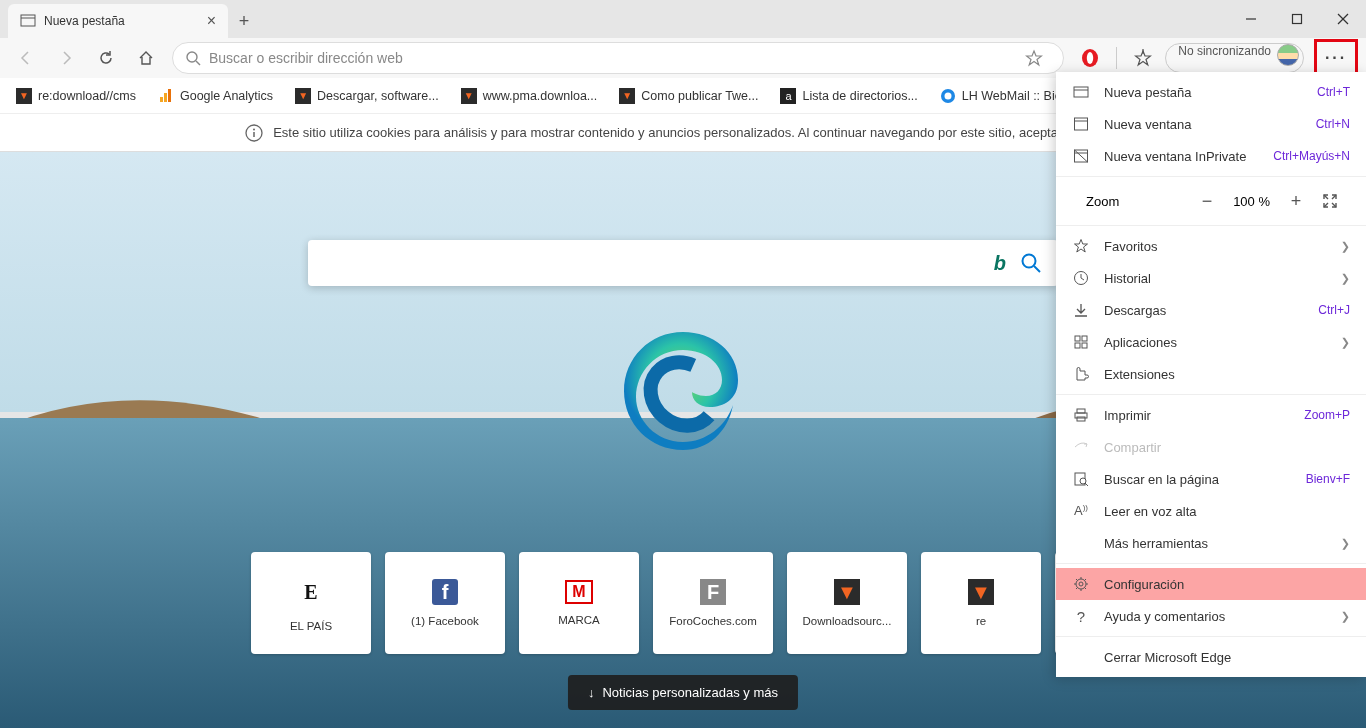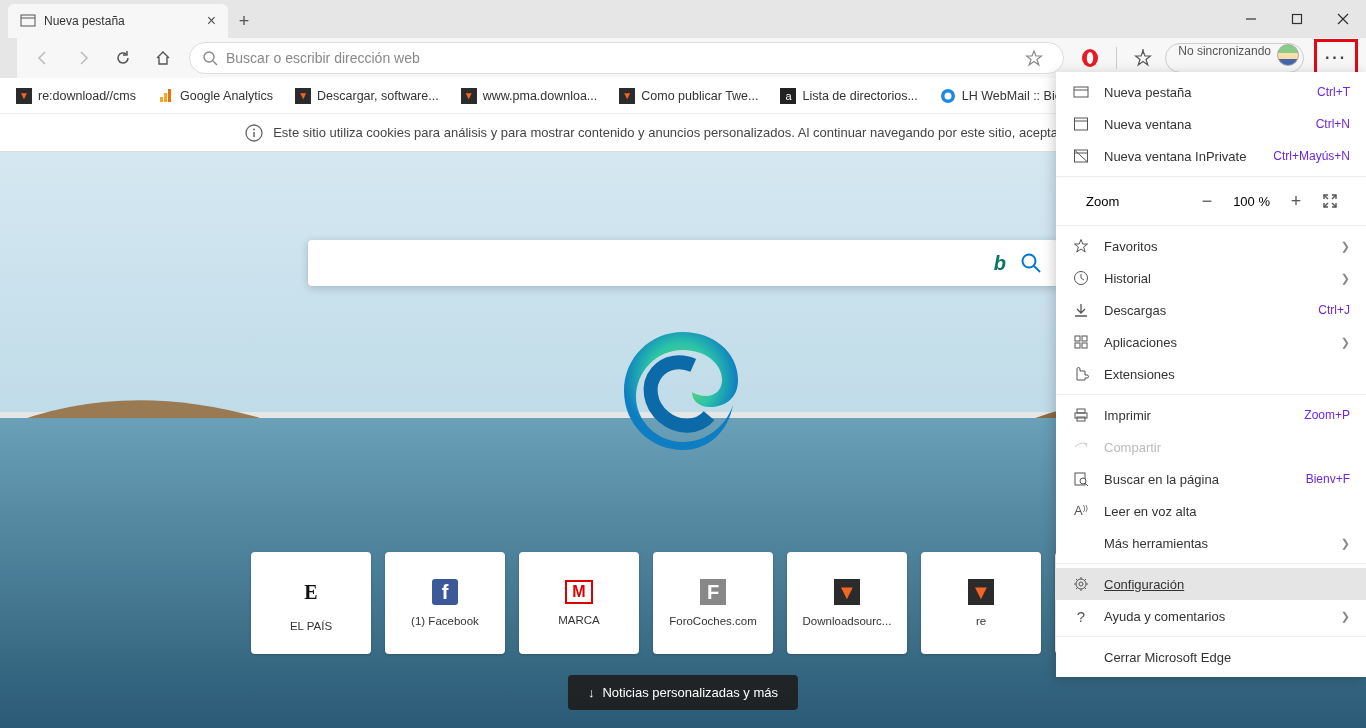--- a/index.html
+++ b/index.html
@@ -4,21 +4,21 @@
 <style>
 *{margin:0;padding:0;box-sizing:border-box;font-family:"Segoe UI",Arial,sans-serif;}
 body{width:1366px;height:728px;overflow:hidden;background:#e6e6e6;}
 .titlebar{height:38px;background:#e6e6e6;display:flex;align-items:flex-end;}
 .tab{height:34px;background:#f7f7f7;border-radius:6px 6px 0 0;display:flex;align-items:center;padding:0 12px;margin-left:8px;min-width:220px;font-size:12px;color:#333;}
 .tab-icon{width:16px;height:16px;margin-right:8px;display:flex;}
 .tab-close{margin-left:auto;font-size:16px;color:#555;cursor:pointer;}
 .newtab-btn{width:32px;height:34px;display:flex;align-items:center;justify-content:center;font-size:18px;color:#555;}
 .wincontrols{margin-left:auto;display:flex;}
 .wincontrols div{width:46px;height:38px;display:flex;align-items:center;justify-content:center;color:#333;}
-.toolbar{height:40px;background:#f7f7f7;display:flex;align-items:center;padding:0 8px;gap:4px;margin-left:17px;}
+.toolbar{height:40px;background:#f7f7f7;display:flex;align-items:center;padding:0 8px;gap:4px;}
 .tbtn{width:36px;height:36px;display:flex;align-items:center;justify-content:center;color:#555;border-radius:4px;}
 .tbtn.disabled{color:#bbb;}
 .addr{flex:1;height:32px;background:#fff;border:1px solid #ddd;border-radius:16px;display:flex;align-items:center;padding:0 12px;margin:0 4px;}
 .addr svg{margin-right:8px;}
 .addr-text{flex:1;font-size:14px;color:#888;}
 .addr-star{color:#888;}
 .sync{height:30px;border:1px solid #ccc;border-radius:15px;display:flex;padding:0 4px 0 12px;font-size:12px;color:#555;gap:6px;}
 .avatar{width:22px;height:22px;border-radius:50%;background:linear-gradient(#88cc88 0%,#88cc88 40%,#ffddaa 40%,#ffddaa 70%,#4466aa 70%);border:1px solid #aaa;}
 .dots{width:40px;height:32px;display:flex;align-items:center;justify-content:center;letter-spacing:2px;font-weight:bold;color:#444;}
 .hl-red{border:3px solid #e30613;}
@@ -46,21 +46,21 @@
 .mi.disabled{color:#bbb;}
 .mi-ico{width:18px;display:flex;justify-content:center;color:#555;}
 .mi.disabled .mi-ico{color:#ccc;}
 .mi-lbl{flex:1;}
 .mi-sc{font-size:12px;color:#6d28d9;}
 .mi-arr{color:#888;font-size:11px;}
 .sep{height:1px;background:#eee;margin:4px 0;}
 .zoom-row{height:40px;display:flex;align-items:center;padding:0 16px;font-size:13px;gap:12px;margin-left:14px;}
 .zoom-row .zlbl{flex:1;}
 .zb{width:28px;text-align:center;font-size:18px;color:#555;}
-.mi.highlighted{background:#e5e5e5;text-decoration:underline;}
+.mi.highlighted{background:#fca5a5;}
 .hl-red-menu{position:absolute;border:3px solid #e30613;pointer-events:none;}
 svg{display:block;}
 </style>
 </head>
 <body>
 
 <div class="titlebar">
   <div class="tab">
     <span class="tab-icon">
       <svg width="16" height="16" viewBox="0 0 16 16">

